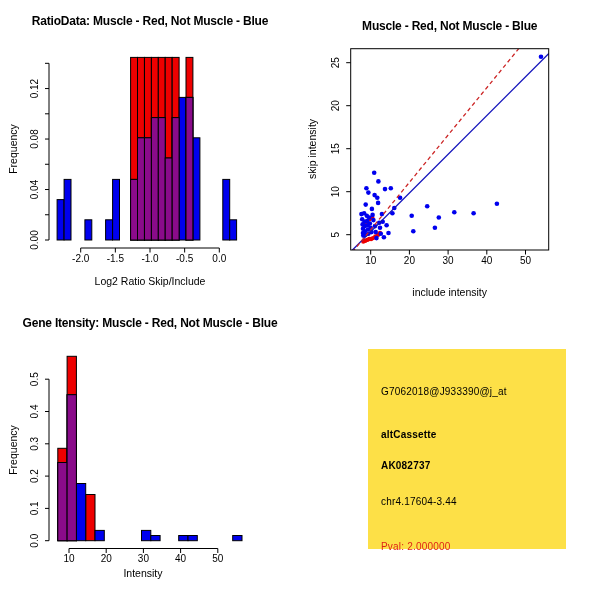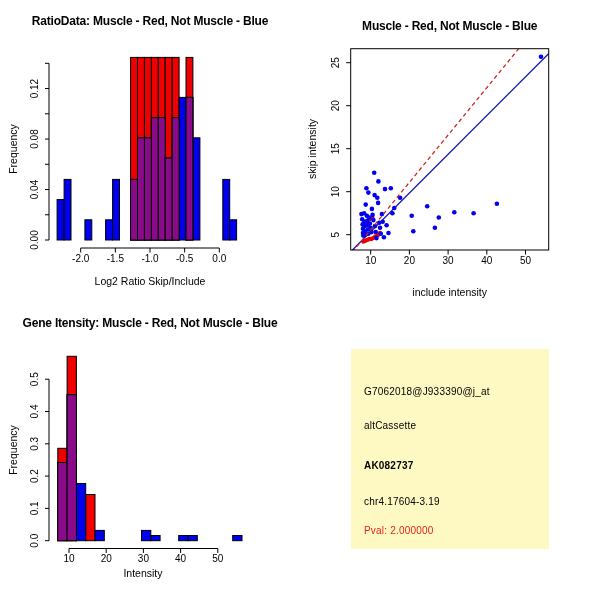--- a/index.html
+++ b/index.html
@@ -235,20 +235,20 @@
           <text x="180.60000000000002" y="562" text-anchor="middle" font-size="10" fill="#000">40</text>
           <line x1="217.8" y1="548.5" x2="217.8" y2="553" stroke="#000000" stroke-width="1"></line>
           <text x="217.8" y="562" text-anchor="middle" font-size="10" fill="#000">50</text>
         </g>
         <text x="150" y="327" text-anchor="middle" font-size="12" fill="#000" font-weight="bold" letter-spacing="-0.2">Gene Itensity: Muscle - Red, Not Muscle - Blue</text>
         <text x="143" y="577" text-anchor="middle" font-size="10.5" fill="#000">Intensity</text>
         <text x="17" y="450" text-anchor="middle" font-size="10.5" fill="#000" transform="rotate(-90 17 450)">Frequency</text>
       </g>
     </svg>
 
-  <div id="info-panel" style="background: #fef9c3;">
+  <div id="info-panel" style="background: #fde047; margin-left: 17px;">
     <div class="il" style="top: 37px; color: rgb(0, 0, 0);">G7062018@J933390@j_at</div>
-    <div class="il" style="top: 71px; color: rgb(0, 0, 0);">altCassette</div>
+    <div class="il" style="top: 80px; color: rgb(0, 0, 0); font-weight: bold;">altCassette</div>
     <div class="il" style="top: 111px; color: rgb(0, 0, 0); font-weight: bold;">AK082737</div>
-    <div class="il" style="top: 147px; color: rgb(0, 0, 0);">chr4.17604-3.19</div>
-    <div class="il" style="top: 176px; color: rgb(222, 37, 22);">Pval: 2.000000</div>
+    <div class="il" style="top: 147px; color: rgb(0, 0, 0);">chr4.17604-3.44</div>
+    <div class="il" style="top: 192px; color: rgb(222, 37, 22);">Pval: 2.000000</div>
   </div>
 </div>
 
 </body></html>

